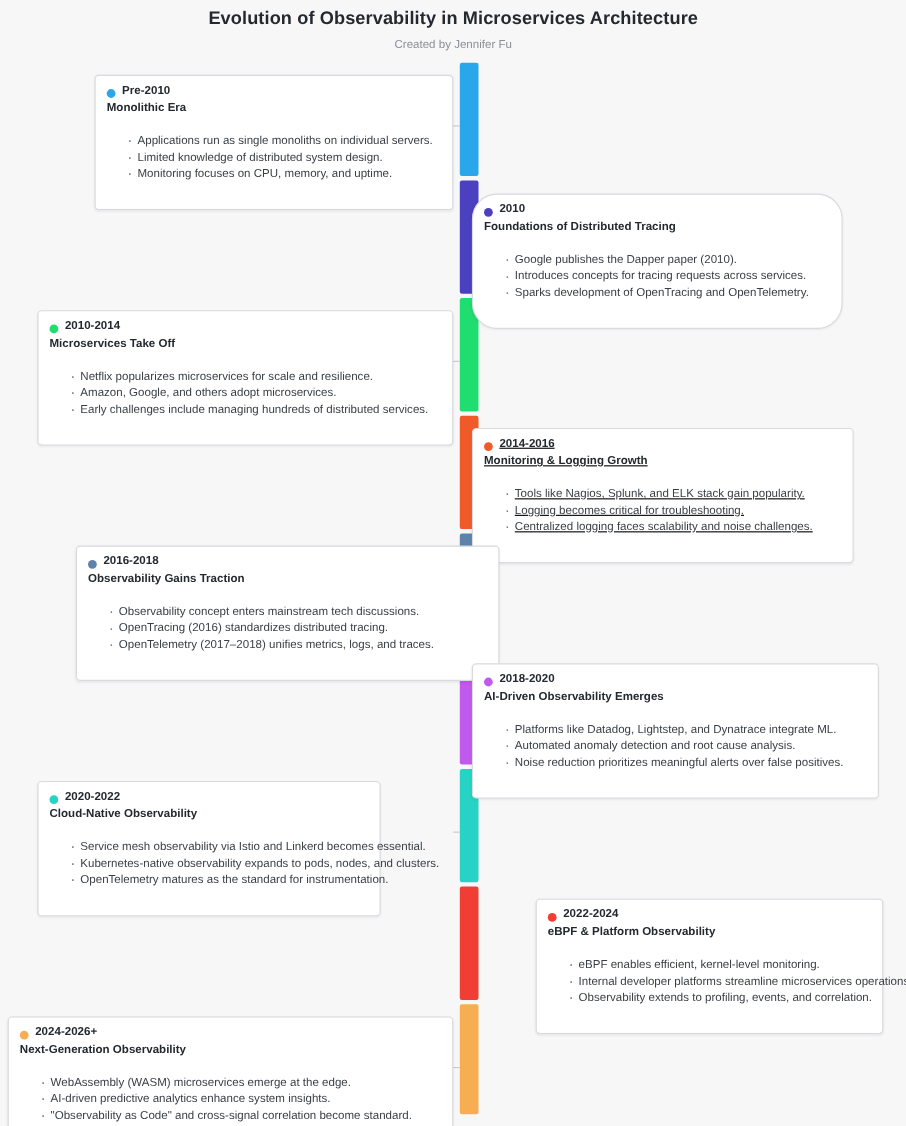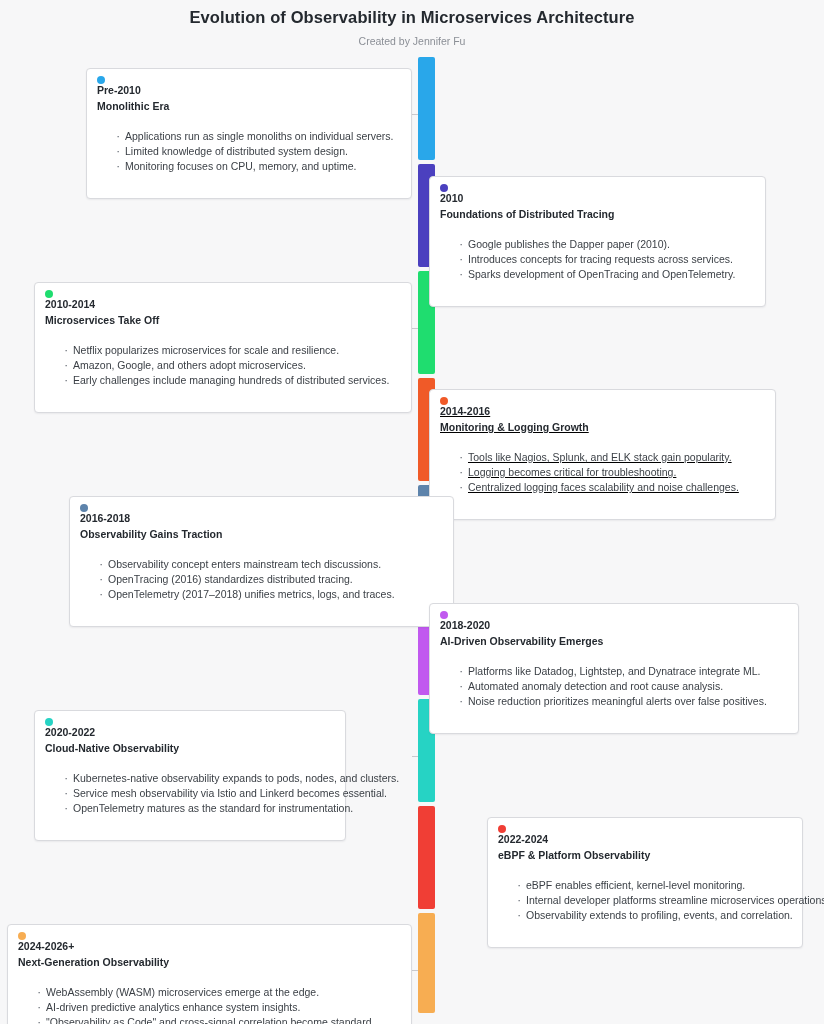--- a/index.html
+++ b/index.html
@@ -62,27 +62,26 @@
   .card {
     position: absolute;
     background: #ffffff;
     border: 1px solid #d9dade;
     border-radius: 4px;
     box-shadow: 0 1px 2px rgba(16,22,26,0.06);
     padding: 7px 10px 8px 10px;
   }
   .card-date {
     display: flex;
-    align-items: flex-start;
+    align-items: flex-end;
     font-size: 10.5px;
     font-weight: bold;
     color: #24292f;
     line-height: 13px;
     margin-bottom: 2px;
-    flex-direction: column;
   }
   .dot {
     width: 8px; height: 8px;
     border-radius: 50%;
     margin-right: 6px;
     flex: 0 0 auto;
   }
   .card-title {
     font-size: 10.5px;
     font-weight: bold;
@@ -149,21 +148,21 @@
           <span class="dot" style="background: rgb(41, 167, 234);"></span>
           <span>Pre-2010</span>
         </div>
         <div class="card-title">Monolithic Era</div>
         <ul class="bullets">
           <li>Applications run as single monoliths on individual servers.</li>
           <li>Limited knowledge of distributed system design.</li>
           <li>Monitoring focuses on CPU, memory, and uptime.</li>
         </ul>
       </div>
-      <div class="card" style="top: 176px; width: 337px; right: 58px;">
+      <div class="card" style="top: 176px; width: 337px; right: 58px; border-radius: 23px;">
         <div class="card-date">
           <span class="dot" style="background: rgb(75, 64, 191);"></span>
           <span>2010</span>
         </div>
         <div class="card-title">Foundations of Distributed Tracing</div>
         <ul class="bullets">
           <li>Google publishes the Dapper paper (2010).</li>
           <li>Introduces concepts for tracing requests across services.</li>
           <li>Sparks development of OpenTracing and OpenTelemetry.</li>
         </ul>
@@ -216,22 +215,22 @@
           <li>Noise reduction prioritizes meaningful alerts over false positives.</li>
         </ul>
       </div>
       <div class="card" style="top: 710px; width: 312px; left: 34px;">
         <div class="card-date">
           <span class="dot" style="background: rgb(38, 211, 196);"></span>
           <span>2020-2022</span>
         </div>
         <div class="card-title">Cloud-Native Observability</div>
         <ul class="bullets">
+          <li>Service mesh observability via Istio and Linkerd becomes essential.</li>
           <li>Kubernetes-native observability expands to pods, nodes, and clusters.</li>
-          <li>Service mesh observability via Istio and Linkerd becomes essential.</li>
           <li>OpenTelemetry matures as the standard for instrumentation.</li>
         </ul>
       </div>
       <div class="card" style="top: 817px; width: 316px; right: 21px;">
         <div class="card-date">
           <span class="dot" style="background: rgb(240, 62, 53);"></span>
           <span>2022-2024</span>
         </div>
         <div class="card-title">eBPF &amp; Platform Observability</div>
         <ul class="bullets">

